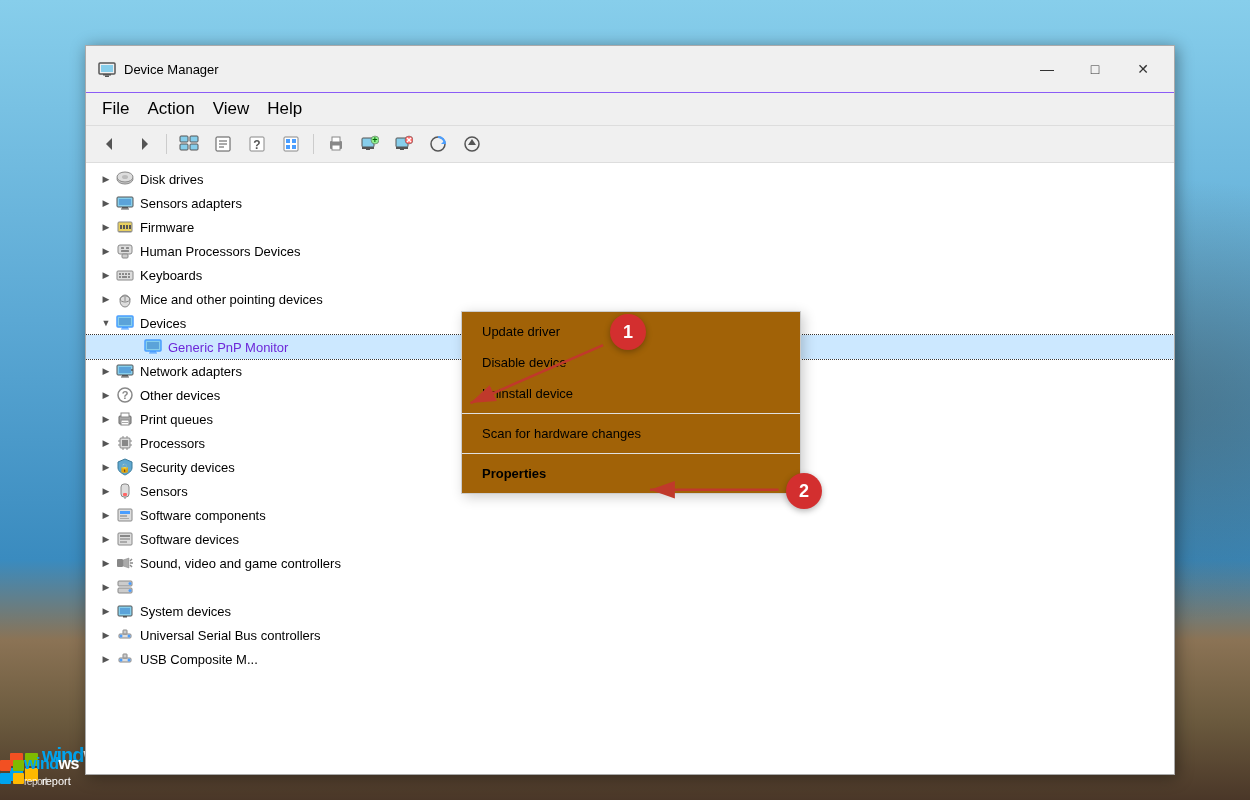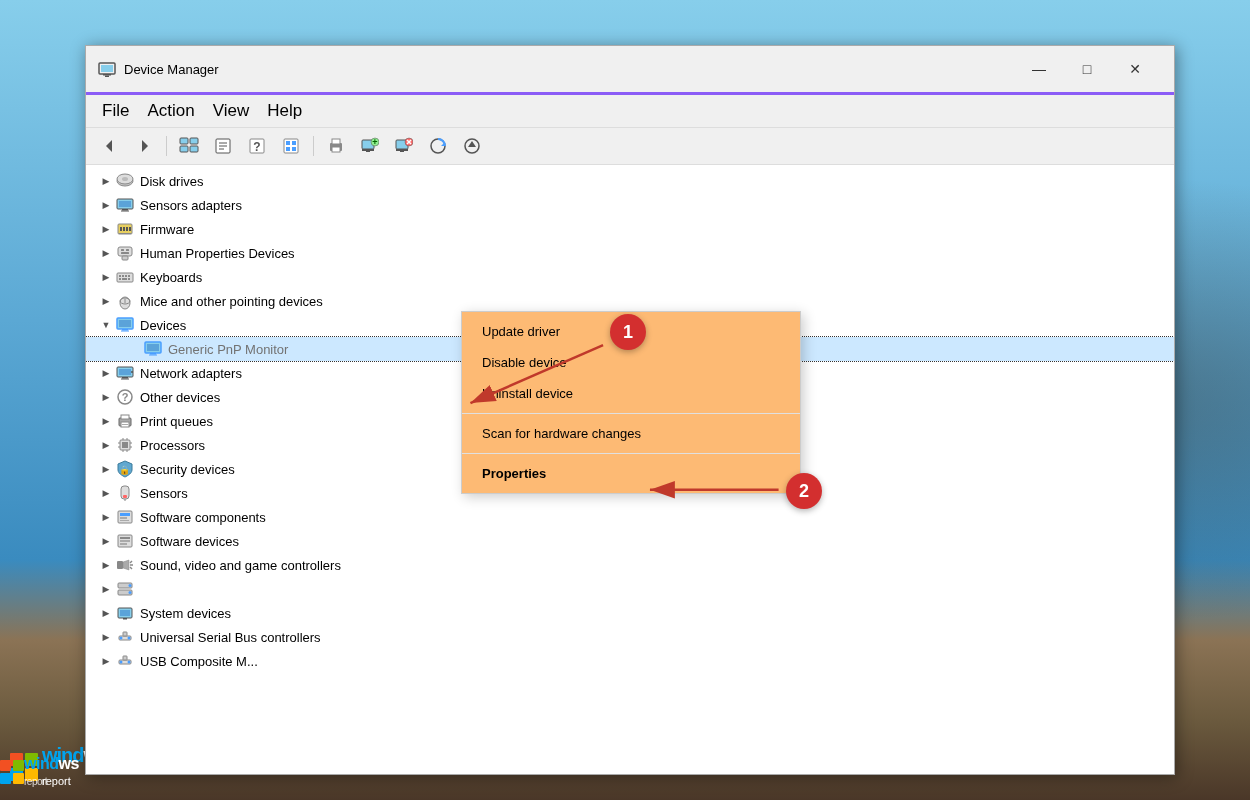--- a/index.html
+++ b/index.html
@@ -61,22 +61,22 @@
       flex-direction: column;
       z-index: 10;
     }
 
     
     .title-bar {
       display: flex;
       align-items: center;
       justify-content: space-between;
       background: #f0f0f0;
-      padding: 8px 16px 8px 12px;
-      border-bottom: 3px solid #8b5cf6;
+      padding: 8px 8px 8px 12px;
+      border-bottom: 1px solid #8b5cf6;
       min-height: 38px;
     }
     .title-bar-left {
       display: flex;
       align-items: center;
       gap: 8px;
     }
     .title-bar-icon {
       width: 18px;
       height: 18px;
@@ -215,21 +215,21 @@
     .tree-label {
       flex: 1;
     }
 
     
     .context-menu {
       position: absolute;
       top: 265px;
       left: 375px;
       width: 340px;
-      background: #fdba74;
+      background: #a16207;
       border: 1px solid #ccc;
       box-shadow: 3px 3px 12px rgba(0,0,0,0.2);
       z-index: 100;
       padding: 4px 0;
     }
     .context-menu-item {
       padding: 8px 20px;
       font-size: 13px;
       cursor: pointer;
       color: #000;
@@ -447,21 +447,21 @@
         <span class="expand-arrow">▶</span>
         <span class="tree-icon">
           <svg width="18" height="18" viewBox="0 0 18 18">
             <rect x="2" y="3" width="14" height="9" rx="2" fill="#ddd" stroke="#888" stroke-width="1"></rect>
             <rect x="5" y="5" width="3" height="2" rx="0.5" fill="#888"></rect>
             <rect x="10" y="5" width="3" height="2" rx="0.5" fill="#888"></rect>
             <rect x="5" y="8" width="8" height="2" rx="0.5" fill="#888"></rect>
             <rect x="6" y="12" width="6" height="4" rx="1" fill="#ccc" stroke="#888" stroke-width="1"></rect>
           </svg>
         </span>
-        <span class="tree-label">Human Properties Devices</span>
+        <span class="tree-label">Human Processors Devices</span>
       </div>
 
       <div class="tree-item">
         <span class="expand-arrow">▶</span>
         <span class="tree-icon">
           <svg width="18" height="18" viewBox="0 0 18 18">
             <rect x="1" y="5" width="16" height="9" rx="1" fill="#ddd" stroke="#888" stroke-width="1"></rect>
             <rect x="3" y="7" width="2" height="2" rx="0.3" fill="#888"></rect>
             <rect x="6" y="7" width="2" height="2" rx="0.3" fill="#888"></rect>
             <rect x="9" y="7" width="2" height="2" rx="0.3" fill="#888"></rect>
@@ -502,21 +502,21 @@
       <div class="tree-item child-item selected">
         <span class="expand-arrow" style="visibility:hidden">▶</span>
         <span class="tree-icon">
           <svg width="18" height="18" viewBox="0 0 18 18">
             <rect x="1" y="2" width="16" height="11" rx="1" fill="#87ceeb" stroke="#4a9eff" stroke-width="1.5"></rect>
             <rect x="3" y="4" width="12" height="7" fill="#5ba3d9"></rect>
             <rect x="6" y="13" width="6" height="1.5" fill="#4a9eff"></rect>
             <rect x="5" y="14.5" width="8" height="1" fill="#4a9eff"></rect>
           </svg>
         </span>
-        <span class="tree-label" style="color:#737373; font-weight:500;">Generic PnP Monitor</span>
+        <span class="tree-label" style="color:#6d28d9; font-weight:500;">Generic PnP Monitor</span>
       </div>
 
       <div class="tree-item">
         <span class="expand-arrow">▶</span>
         <span class="tree-icon">
           <svg width="18" height="18" viewBox="0 0 18 18">
             <rect x="1" y="3" width="16" height="10" rx="1" fill="#87ceeb" stroke="#555" stroke-width="1"></rect>
             <rect x="3" y="5" width="12" height="6" fill="#5ba3d9"></rect>
             <rect x="6" y="13" width="6" height="1.5" fill="#555"></rect>
             <rect x="5" y="14.5" width="8" height="1" fill="#555"></rect>

